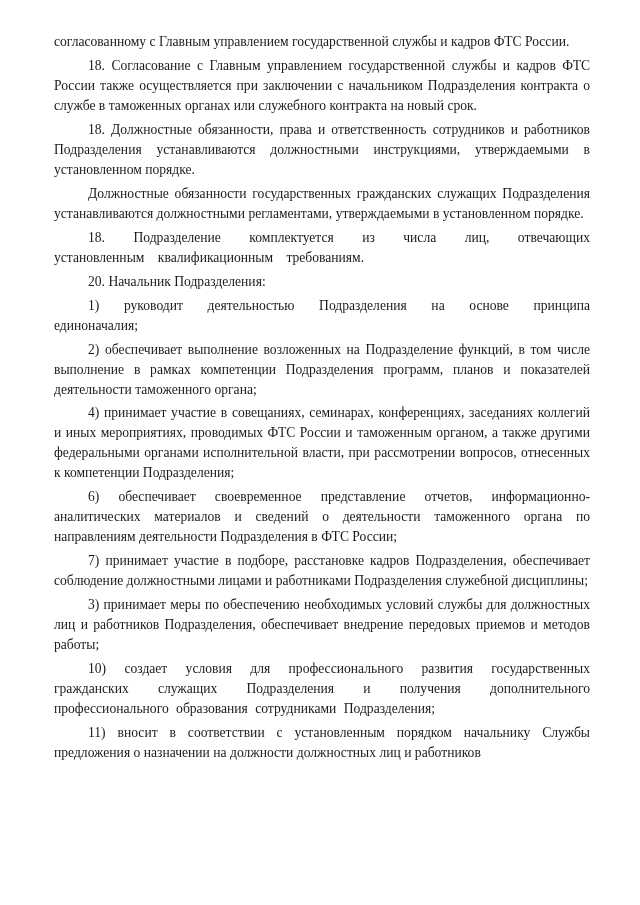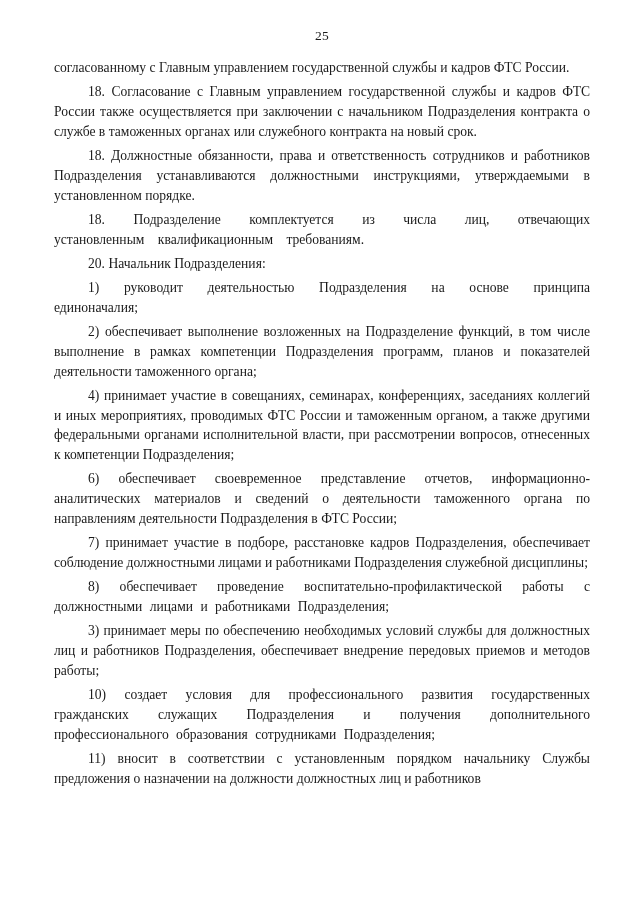--- a/index.html
+++ b/index.html
@@ -55,48 +55,47 @@
   }
   .wide-spaced-4 {
     word-spacing: 4px;
   }
 </style>
 </head>
 <body>
 
 <div class="page">
 
-  <div class="page-number">25</div>
 
   <div class="body-text">
 
     <p class="para noindent">согласованному с Главным управлением государственной службы и кадров ФТС России.</p>
 
     <p class="para indent">18. Согласование с Главным управлением государственной службы и кадров ФТС России также осуществляется при заключении с начальником Подразделения контракта о службе в таможенных органах или служебного контракта на новый срок.</p>
 
     <p class="para indent">18. Должностные обязанности, права и ответственность сотрудников и работников Подразделения устанавливаются должностными инструкциями, утверждаемыми в установленном порядке.</p>
 
+    <p class="para indent">Должностные обязанности государственных гражданских служащих Подразделения устанавливаются должностными регламентами, утверждаемыми в установленном порядке.</p>
 
     <p class="para indent wide-spaced-3">18. Подразделение комплектуется из числа лиц, отвечающих установленным квалификационным требованиям.</p>
 
     <p class="para indent">20. Начальник Подразделения:</p>
 
     <p class="para listitem wide-spaced-3">1) руководит деятельностью Подразделения на основе принципа единоначалия;</p>
 
     <p class="para listitem">2) обеспечивает выполнение возложенных на Подразделение функций, в том числе выполнение в рамках компетенции Подразделения программ, планов и показателей деятельности таможенного органа;</p>
 
 
     <p class="para listitem">4) принимает участие в совещаниях, семинарах, конференциях, заседаниях коллегий и иных мероприятиях, проводимых ФТС России и таможенным органом, а также другими федеральными органами исполнительной власти, при рассмотрении вопросов, отнесенных к компетенции Подразделения;</p>
 
 
     <p class="para listitem">6) обеспечивает своевременное представление отчетов, информационно-аналитических материалов и сведений о деятельности таможенного органа по направлениям деятельности Подразделения в ФТС России;</p>
 
     <p class="para listitem">7) принимает участие в подборе, расстановке кадров Подразделения, обеспечивает соблюдение должностными лицами и работниками Подразделения служебной дисциплины;</p>
 
-    <p class="para listitem wide-spaced-4">8) обеспечивает проведение воспитательно-профилактической работы с должностными лицами и работниками Подразделения;</p>
 
     <p class="para listitem">3) принимает меры по обеспечению необходимых условий службы для должностных лиц и работников Подразделения, обеспечивает внедрение передовых приемов и методов работы;</p>
 
     <p class="para listitem wide-spaced-4">10) создает условия для профессионального развития государственных гражданских служащих Подразделения и получения дополнительного профессионального образования сотрудниками Подразделения;</p>
 
     <p class="para listitem">11) вносит в соответствии с установленным порядком начальнику Службы предложения о назначении на должности должностных лиц и работников</p>
 
   </div>
 </div>
 

